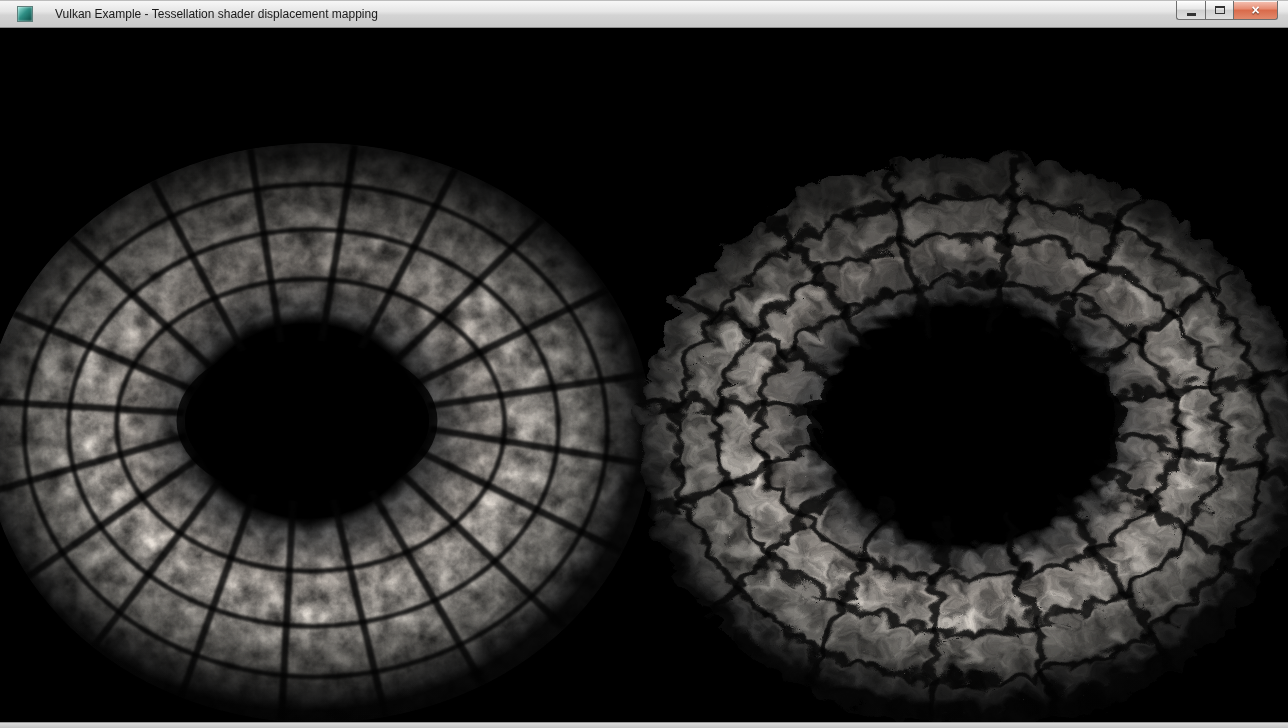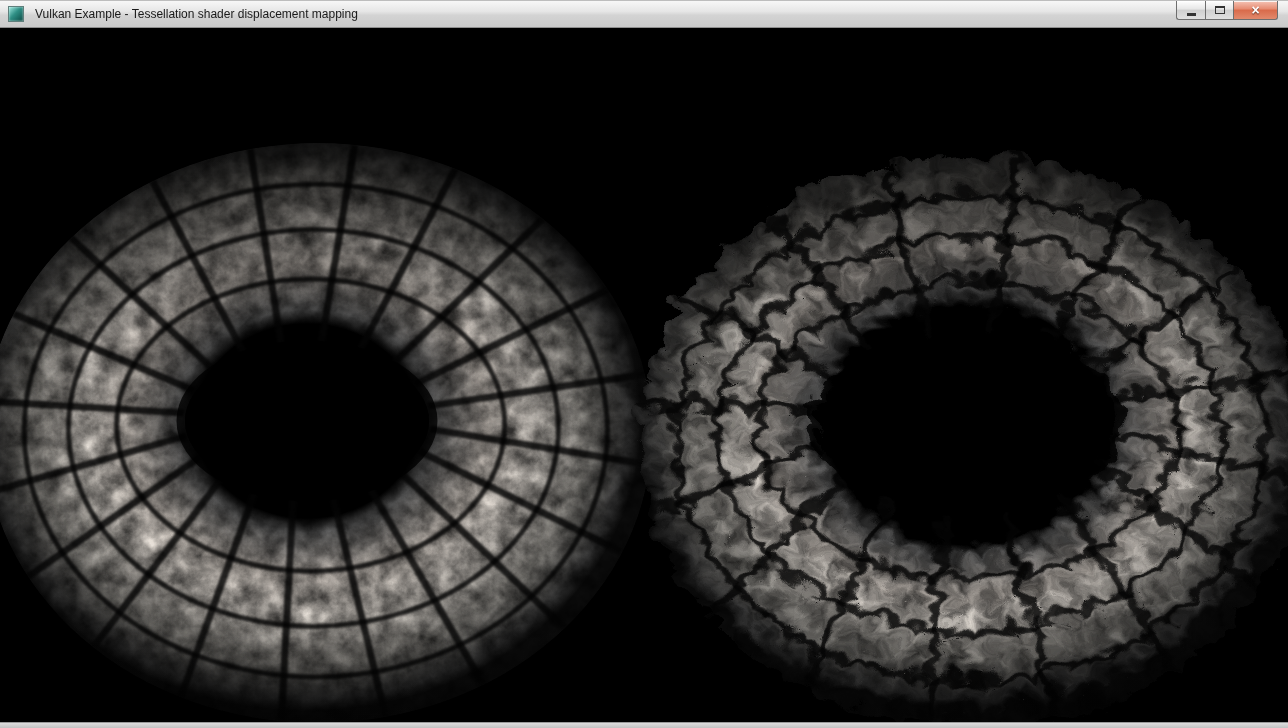--- a/index.html
+++ b/index.html
@@ -1,18 +1,18 @@
 <!DOCTYPE html>
 <html><head>
 <meta charset="utf-8">
 <style>
   *{box-sizing:border-box;margin:0;padding:0}
   html,body{width:1288px;height:728px;overflow:hidden;background:#000;font-family:"Liberation Sans",sans-serif}
   .window{width:1288px;height:728px;display:flex;flex-direction:column;background:#000}
-  .titlebar{position:relative;height:28px;flex:0 0 28px;display:flex;align-items:center;gap:11px;padding:0 8px;
+  .titlebar{position:relative;height:28px;flex:0 0 28px;display:flex;align-items:center;gap:22px;padding:0 17px;
     background:linear-gradient(to bottom,#f7f7f7,#e6e6e6 40%,#d3d3d3 55%,#cacaca);
     border-bottom:1px solid #8e8e8e;border-top:1px solid #bdbdbd}
   .app-icon{width:16px;height:16px;flex:0 0 16px;border:1px solid #5f7f7c;
     background:linear-gradient(135deg,#9fe8df 0%,#2f8f85 45%,#0a4a44 100%);
     box-shadow:inset 0 0 2px rgba(255,255,255,.7)}
   .title{font-size:12px;color:#1a1a1a;white-space:nowrap}
   .win-buttons{position:absolute;top:0;right:10px;display:flex}
   .wbtn{height:19px;display:flex;align-items:center;justify-content:center;border:1px solid #6e6e6e;border-top:none;
     background:linear-gradient(to bottom,#ffffff,#e6e6e6 45%,#cfcfcf 50%,#e0e0e0);cursor:pointer;
     box-shadow:inset 0 1px 0 rgba(255,255,255,.8)}

